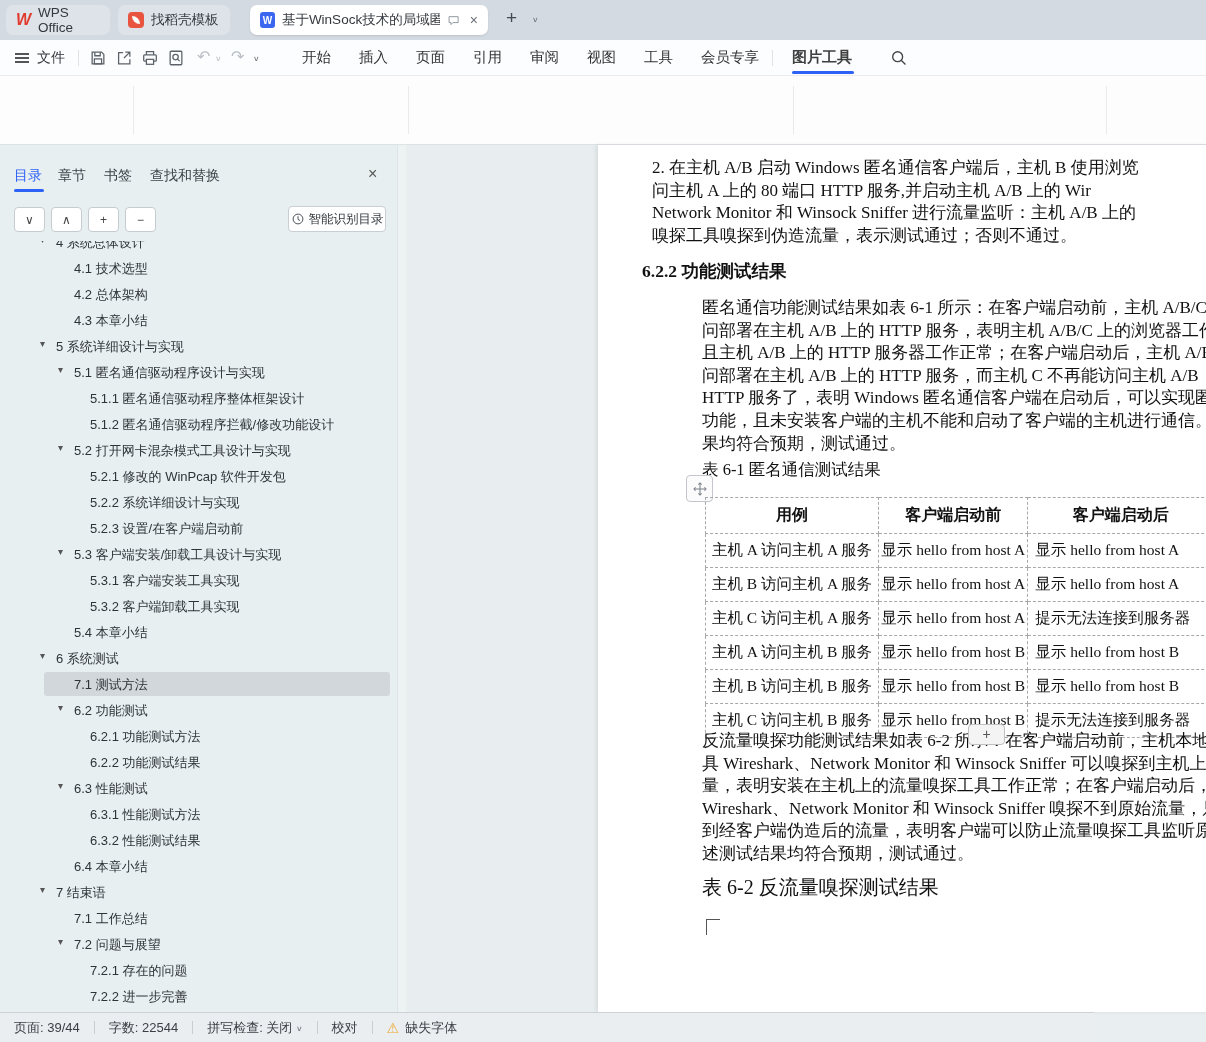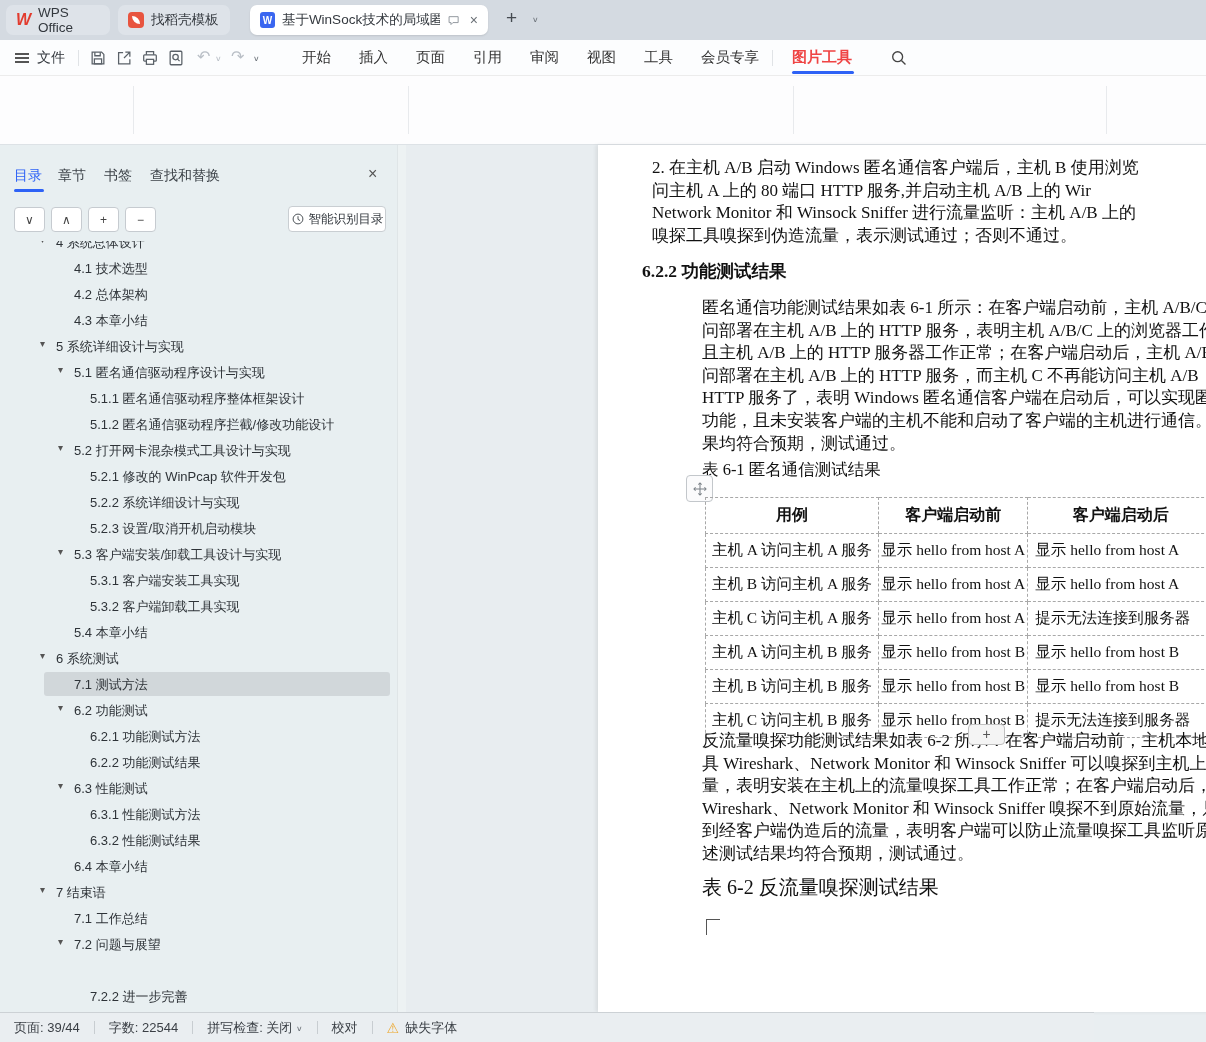--- a/index.html
+++ b/index.html
@@ -23,21 +23,21 @@
           display:flex;align-items:center;justify-content:center;}
   .tab-title{max-width:158px;overflow:hidden;white-space:nowrap;}
   .tab-x{color:#6a7076;font-size:14px;margin-left:2px;}
 
   
   #menubar{position:absolute;left:0;top:40px;width:1206px;height:36px;background:#fcfdfe;border-bottom:1px solid #ececec;box-sizing:border-box;}
   .burger{position:absolute;left:15px;top:13px;width:14px;height:2px;background:#555;box-shadow:0 4px 0 #555,0 8px 0 #555;}
   .vdiv{position:absolute;width:1px;background:#e0e3e6;}
   .mitem{white-space:nowrap;}
   #menu-items{position:absolute;left:302px;top:8px;display:flex;gap:28px;font-size:14.5px;color:#333;}
-  #pic-tool{position:absolute;left:792px;top:8px;font-size:15px;font-weight:bold;color:#ef4444;}
+  #pic-tool{position:absolute;left:792px;top:8px;font-size:15px;font-weight:bold;color:#404040;}
   #pic-tool-underline{position:absolute;left:792px;top:31px;width:62px;height:3px;background:#2e62f6;border-radius:2px;}
   .qicon{position:absolute;top:9px;}
   .undoredo{position:absolute;top:7px;font-size:16px;}
 
   
   #ribbon{position:absolute;left:0;top:76px;width:1206px;height:69px;background:#fdfdfe;border-bottom:1px solid #dde2e6;box-sizing:border-box;}
   .rdiv{position:absolute;top:10px;height:48px;width:1px;background:#e8eaed;}
   .rbtn{position:absolute;display:flex;align-items:center;gap:5px;font-size:12.5px;color:#3a3f44;white-space:nowrap;}
   .rbig{position:absolute;display:flex;flex-direction:column;align-items:center;gap:3px;font-size:12.5px;color:#3a3f44;white-space:nowrap;}
   .dim-input{position:absolute;width:94px;height:24px;border:1px solid #c7cbd0;border-radius:3px;background:#fff;
@@ -529,21 +529,21 @@
         <span class="tarrow">▾</span>
         <span class="tlabel">5.2 打开网卡混杂模式工具设计与实现</span>
       </div>
       <div class="toc-row lv3" style="top: 222px;">
         <span class="tlabel">5.2.1 修改的 WinPcap 软件开发包</span>
       </div>
       <div class="toc-row lv3" style="top: 248px;">
         <span class="tlabel">5.2.2 系统详细设计与实现</span>
       </div>
       <div class="toc-row lv3" style="top: 274px;">
-        <span class="tlabel">5.2.3 设置/取消开机启动模块</span>
+        <span class="tlabel">5.2.3 设置/在客户端启动前</span>
       </div>
       <div class="toc-row lv2" style="top: 300px;">
         <span class="tarrow">▾</span>
         <span class="tlabel">5.3 客户端安装/卸载工具设计与实现</span>
       </div>
       <div class="toc-row lv3" style="top: 326px;">
         <span class="tlabel">5.3.1 客户端安装工具实现</span>
       </div>
       <div class="toc-row lv3" style="top: 352px;">
         <span class="tlabel">5.3.2 客户端卸载工具实现</span>
@@ -584,20 +584,23 @@
       <div class="toc-row lv1" style="top: 638px;">
         <span class="tarrow">▾</span>
         <span class="tlabel">7 结束语</span>
       </div>
       <div class="toc-row lv2" style="top: 664px;">
         <span class="tlabel">7.1 工作总结</span>
       </div>
       <div class="toc-row lv2" style="top: 690px;">
         <span class="tarrow">▾</span>
         <span class="tlabel">7.2 问题与展望</span>
+      </div>
+      <div class="toc-row lv3" style="top: 716px;">
+        <span class="tlabel">7.2.1 存在的问题</span>
       </div>
       <div class="toc-row lv3" style="top: 742px;">
         <span class="tlabel">7.2.2 进一步完善</span>
       </div>
     </div>
   <div id="side-scroll"></div>
 </div>
 
 <div id="canvas">
   <div id="page">

